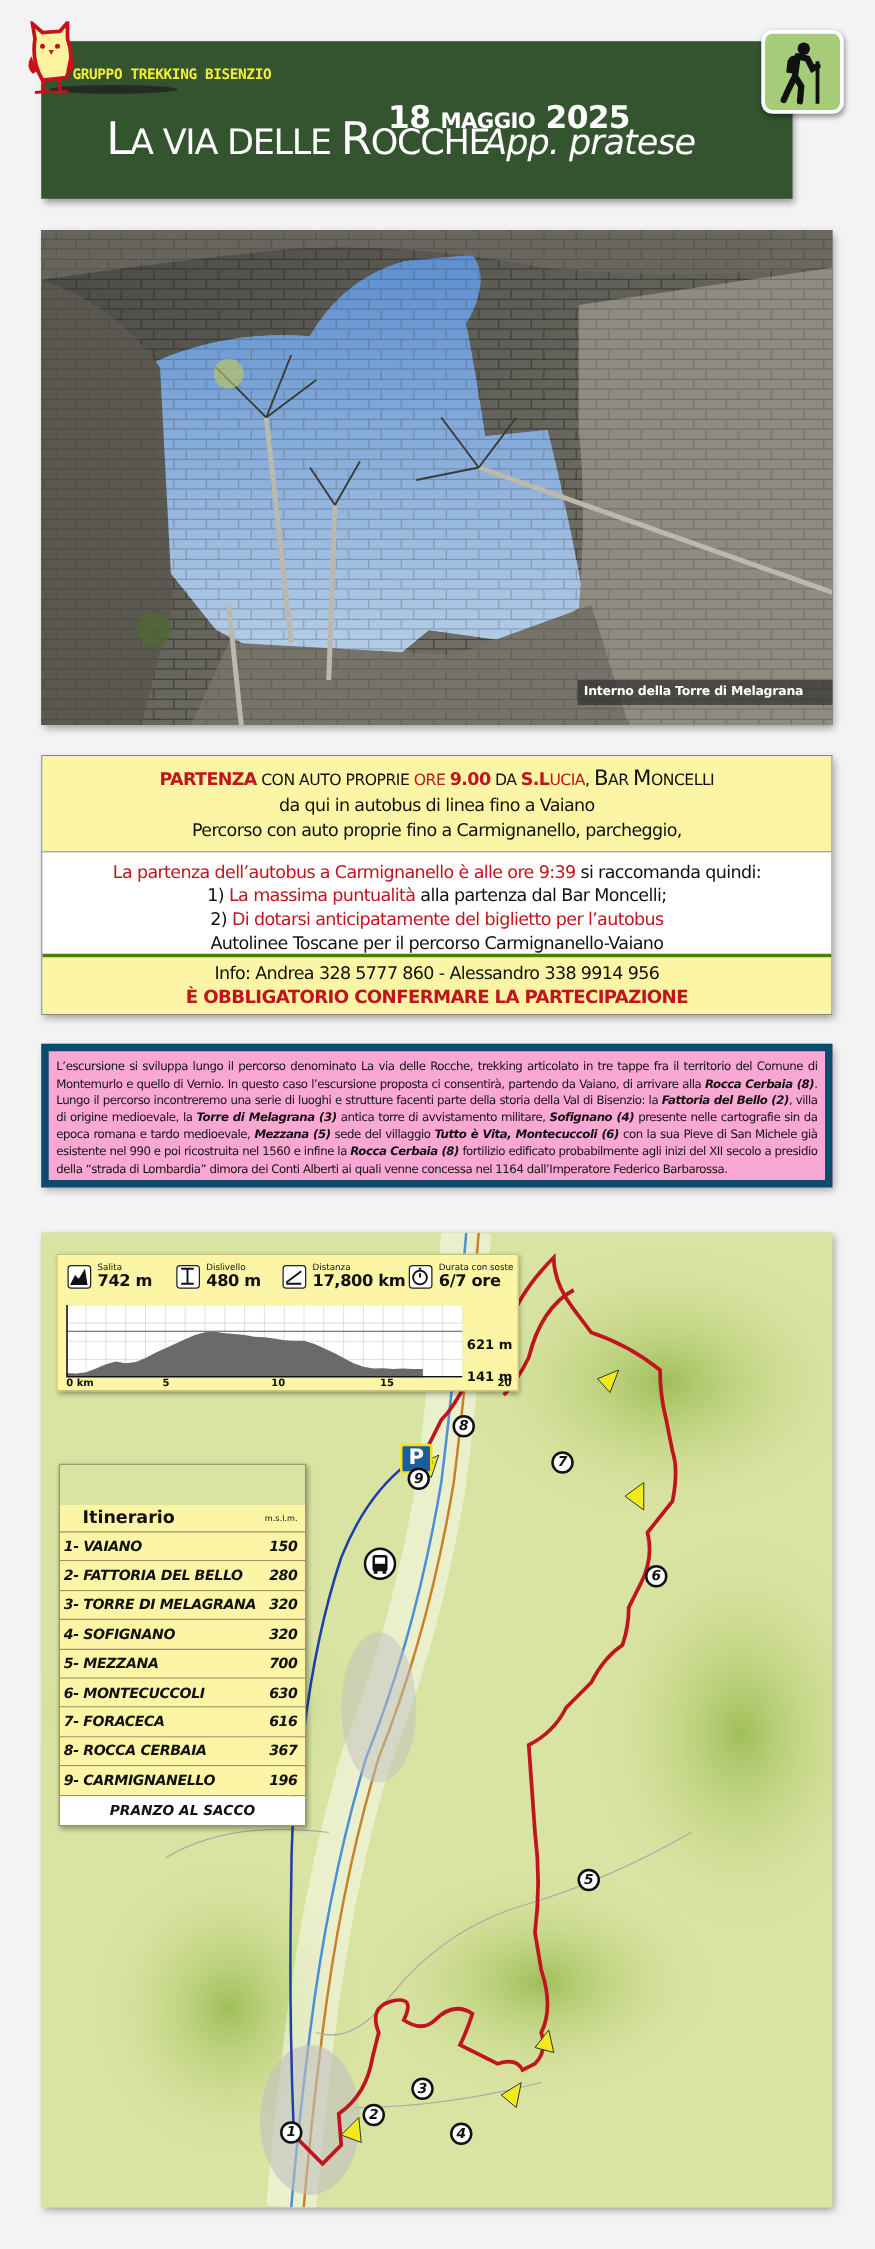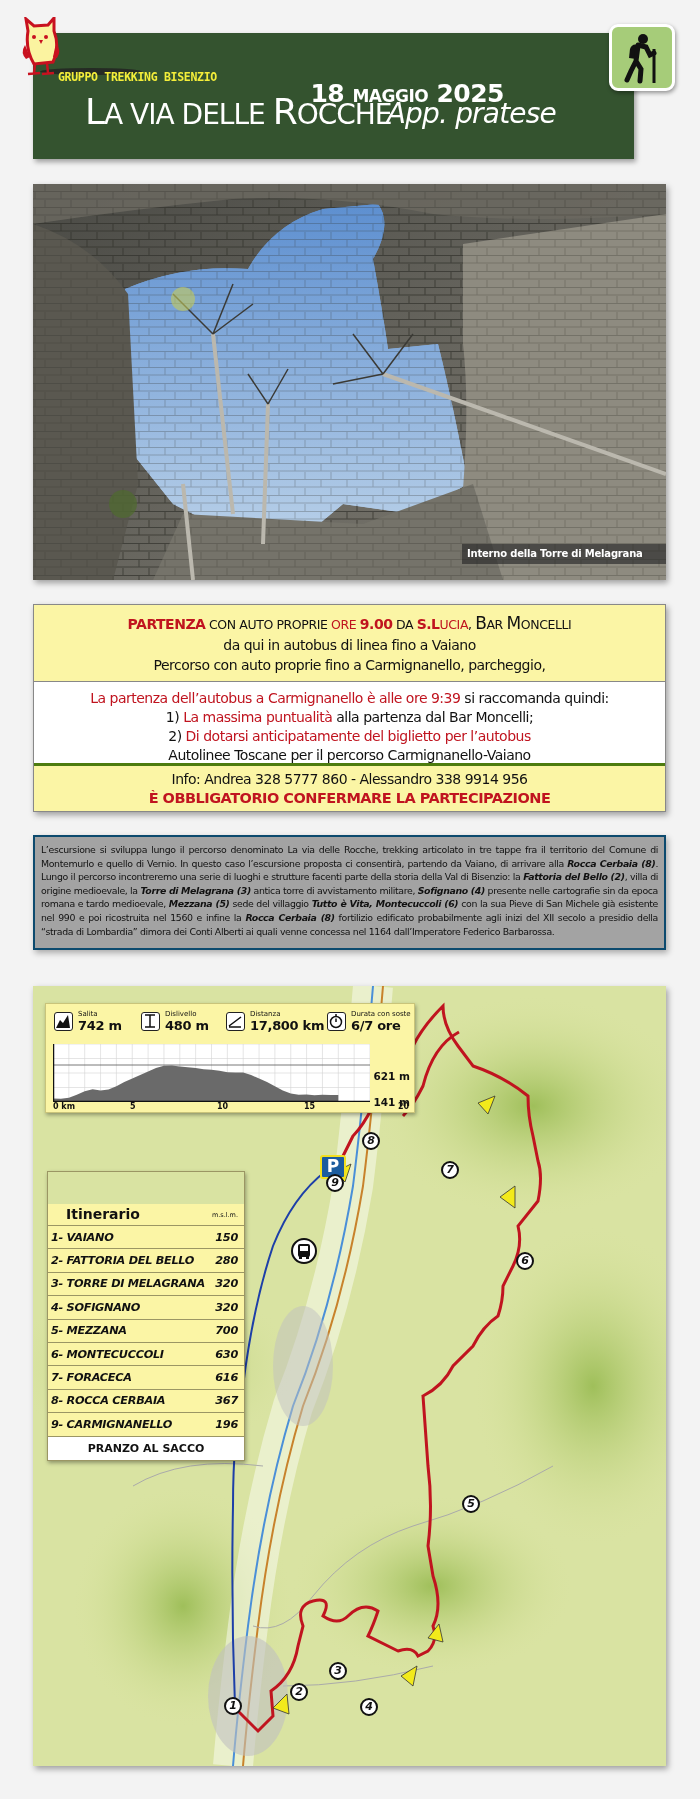--- a/index.html
+++ b/index.html
@@ -3,21 +3,21 @@
 <meta charset="utf-8">
 <style>
   * { box-sizing: border-box; margin: 0; padding: 0; }
   html, body { width: 700px; height: 1799px; background: #f3f3f3; overflow: hidden; }
   body { position: relative; font-family: "Liberation Sans", sans-serif; color: #111; }
 
   
   .header { position: absolute; left: 33px; top: 33px; width: 601px; height: 126px; background: #34532f; box-shadow: 2px 3px 5px rgba(0,0,0,0.35); }
   .logo { position: absolute; left: 20px; top: 17px; width: 45px; height: 60px; }
   .logo-shadow { position: absolute; left: 40px; top: 68px; width: 102px; height: 7px; background: #222; border-radius: 50%; opacity: 0.8; }
-  .group-name { position: absolute; left: 58px; top: 52px; font-family: "DejaVu Sans Mono", monospace; font-weight: bold; font-size: 11.5px; color: #f4ee3a; letter-spacing: -0.3px; margin-top: 18px; }
+  .group-name { position: absolute; left: 58px; top: 52px; font-family: "DejaVu Sans Mono", monospace; font-weight: bold; font-size: 11.5px; color: #f4ee3a; letter-spacing: -0.3px; }
   .date { position: absolute; right: 130px; top: 46px; color: #fff; font-family: "DejaVu Sans", sans-serif; font-weight: bold; font-size: 25px; letter-spacing: -0.5px; }
   .date small { font-size: 17px; }
   .title { position: absolute; left: 52px; top: 108px; color: #fff; font-family: "DejaVu Sans", sans-serif; font-size: 36px; letter-spacing: -1px; text-align: right; }
   .title small { font-size: 28px; }
   .subtitle { position: absolute; right: 78px; top: 112px; color: #fff; font-family: "DejaVu Sans", sans-serif; font-style: italic; font-size: 28px; letter-spacing: -0.8px; }
   .hiker-badge { position: absolute; left: 609px; top: 24px; width: 66px; height: 67px; background: #a6cc79; border: 3px solid #fff; border-radius: 9px; box-shadow: 1px 2px 4px rgba(0,0,0,0.4); }
 
   
   .photo { position: absolute; left: 33px; top: 184px; width: 633px; height: 396px; background: #5b5d58; overflow: hidden; box-shadow: 2px 3px 6px rgba(0,0,0,0.35); }
   .photo svg { display: block; }
@@ -32,42 +32,42 @@
   .l1 { font-size: 13.5px; line-height: 21px; letter-spacing: -0.4px; }
   .l1 .big { font-size: 14px; font-weight: bold; letter-spacing: -0.5px; }
   .l1 .sc { font-size: 12.5px; }
   .l1 .sc2 { font-size: 17px; }
   .lt { font-size: 14px; line-height: 20px; letter-spacing: -0.5px; }
   .lm { font-size: 14px; line-height: 19px; letter-spacing: -0.5px; }
   .lb { font-size: 14px; line-height: 19px; letter-spacing: -0.5px; }
   .lb.bold { font-weight: bold; font-size: 14.5px; }
 
   
-  .desc { position: absolute; left: 33px; top: 835px; width: 633px; height: 115px; background: #a3a3a3; border: 2px solid #0c4a6e; box-shadow: 2px 3px 6px rgba(0,0,0,0.3); padding: 6px 6px; font-family: "DejaVu Sans", sans-serif; font-size: 9.4px; line-height: 13.6px; text-align: justify; letter-spacing: -0.35px; color: #111; }
+  .desc { position: absolute; left: 33px; top: 835px; width: 633px; height: 115px; background: #f9a8d4; border: 6px solid #0c4a6e; box-shadow: 2px 3px 6px rgba(0,0,0,0.3); padding: 6px 6px; font-family: "DejaVu Sans", sans-serif; font-size: 9.4px; line-height: 13.6px; text-align: justify; letter-spacing: -0.35px; color: #111; }
   .desc em { font-weight: bold; }
 
   
   .map { position: absolute; left: 33px; top: 986px; width: 633px; height: 780px; background: #d8e29c; overflow: hidden; box-shadow: 2px 3px 6px rgba(0,0,0,0.35); }
   .map > svg { position: absolute; left: 0; top: 0; }
 
   .profile { position: absolute; left: 12px; top: 17px; width: 370px; height: 110px; background: #fbf5a5; border: 1px solid #c9c47a; box-shadow: 1px 2px 4px rgba(0,0,0,0.35); font-family: "DejaVu Sans", sans-serif; }
   .stat { position: absolute; top: 5px; height: 26px; }
   .stat .ic { position: absolute; left: 0; top: 3px; width: 19px; height: 19px; border: 1.5px solid #222; border-radius: 3px; background: #fff; }
   .stat .lab { position: absolute; left: 24px; top: 1px; font-size: 7px; white-space: nowrap; }
   .stat .val { position: absolute; left: 24px; top: 9px; font-size: 13px; font-weight: bold; white-space: nowrap; letter-spacing: -0.3px; }
   .chart { position: absolute; left: 7px; top: 40px; width: 317px; height: 58px; }
   .elev-label { position: absolute; right: 4px; font-size: 10.5px; font-weight: bold; }
   .xtick { position: absolute; top: 98px; font-size: 8px; font-weight: bold; }
 
   .itin { position: absolute; left: 14px; top: 185px; width: 198px; font-family: "DejaVu Sans", sans-serif; box-shadow: 1px 2px 4px rgba(0,0,0,0.35); border: 1px solid #9b9664; }
   .itin-head { background: #fbf5a5; height: 22px; position: relative; border-bottom: 1px solid #9b9664; margin-top: 32px; }
   .itin-head .h { position: absolute; left: 18px; top: 2px; font-weight: bold; font-size: 14px; }
   .itin-head .u { position: absolute; right: 6px; top: 7px; font-size: 6.5px; }
   .itin-row { background: #fbf5a5; height: 23.4px; border-bottom: 1px solid #9b9664; display: flex; justify-content: space-between; align-items: center; padding: 0 6px 0 3px; font-weight: bold; font-style: italic; font-size: 11.3px; letter-spacing: -0.3px; }
-  .itin-foot { background: #fff; height: 23px; text-align: center; line-height: 23px; font-weight: bold; font-size: 11px; }
+  .itin-foot { background: #fff; height: 23px; text-align: center; line-height: 23px; font-weight: bold; font-style: italic; font-size: 11px; }
 
   .wp { position: absolute; width: 18px; height: 18px; border-radius: 50%; background: #fff; border: 2px solid #111; font-family: "DejaVu Sans", sans-serif; font-weight: bold; font-style: italic; font-size: 11px; text-align: center; line-height: 14px; }
   .parking { position: absolute; left: 287px; top: 169px; width: 26px; height: 24px; background: #1b5c9f; border: 2.5px solid #f2e01f; border-radius: 3px; color: #fff; font-weight: bold; font-size: 17px; line-height: 19px; text-align: center; font-family: "DejaVu Sans", sans-serif; }
   .bus { position: absolute; left: 258px; top: 252px; width: 26px; height: 26px; border-radius: 50%; background: #fff; border: 2px solid #111; }
 </style>
 </head>
 <body>
 
 <div class="header">
   <div class="date">

